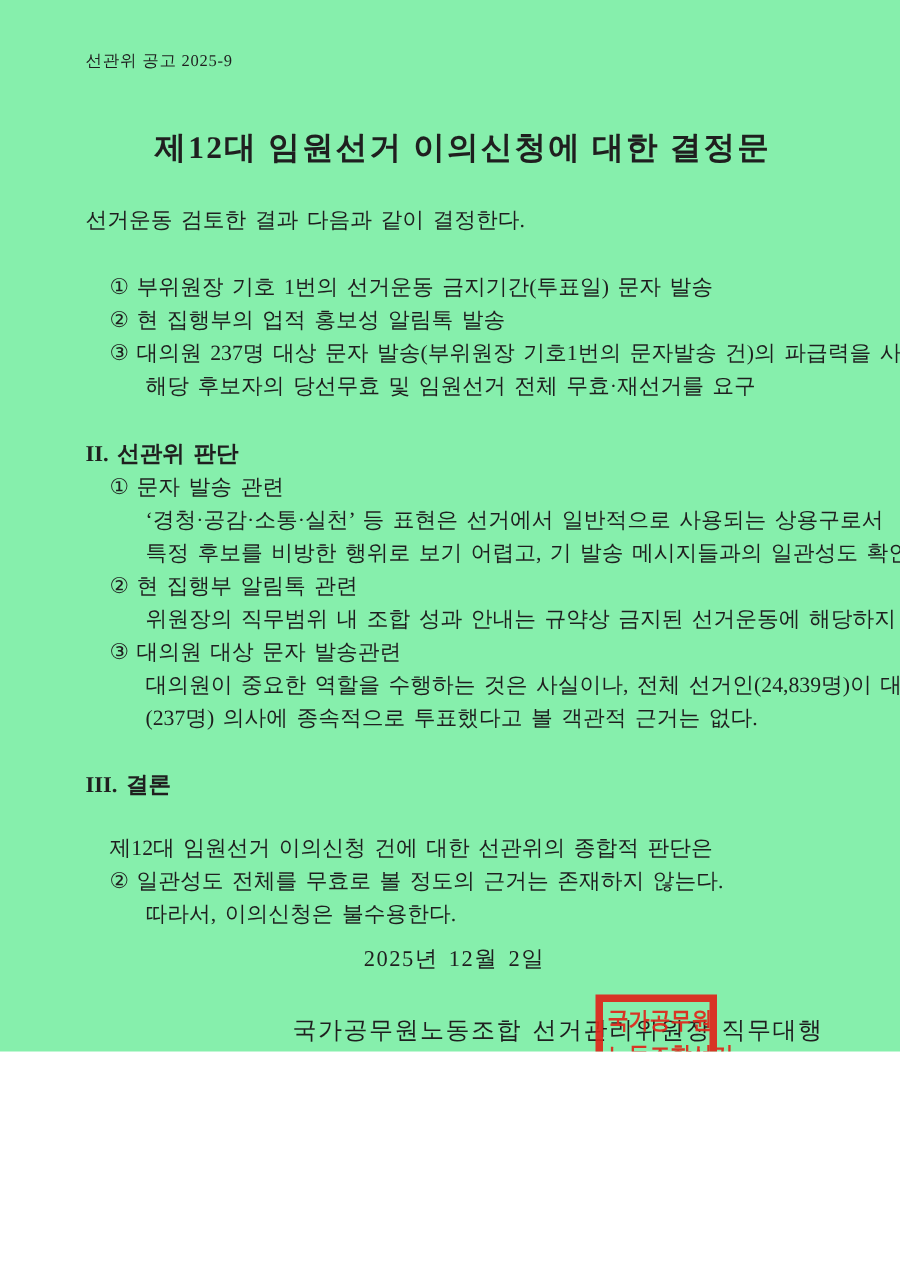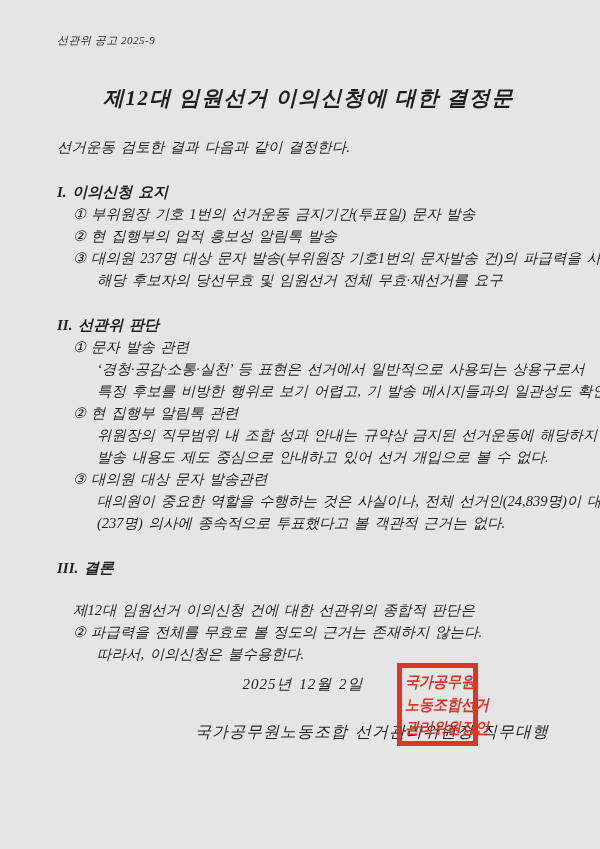--- a/index.html
+++ b/index.html
@@ -4,24 +4,23 @@
 <style>
   * { margin: 0; padding: 0; box-sizing: border-box; }
   html, body { background: #ffffff; }
   body {
     width: 600px; height: 849px;
     font-family: "Liberation Serif", "DejaVu Serif", serif;
     color: #1f1f1f;
   }
   .page {
     position: relative;
-    width: 600px; height: 849px;
-    background: #e5e5e5;
+    width: 600px; height: 701px;
+    background: #86efac;
     overflow: hidden;
-    font-style: italic;
   }
   .notice-no {
     position: absolute;
     left: 57px; top: 33px;
     font-size: 11px;
     letter-spacing: 0.5px;
     white-space: nowrap;
   }
   .doc-title {
     position: absolute;
@@ -102,21 +101,20 @@
 
   <div class="notice-no">선관위 공고 2025-9</div>
 
   <div class="doc-title">제12대 임원선거 이의신청에 대한 결정문</div>
 
   <div class="content">
     <div class="intro">선거운동 검토한 결과 다음과 같이 결정한다.</div>
 
     <div>
         <div class="section">
-          <div class="sec-heading">I. 이의신청 요지</div>
           <div class="item">
             <div class="item-first"><span class="marker">①</span><span>부위원장 기호 1번의 선거운동 금지기간(투표일) 문자 발송</span></div>
           </div>
           <div class="item">
             <div class="item-first"><span class="marker">②</span><span>현 집행부의 업적 홍보성 알림톡 발송</span></div>
           </div>
           <div class="item">
             <div class="item-first"><span class="marker">③</span><span>대의원 237명 대상 문자 발송(부위원장 기호1번의 문자발송 건)의 파급력을 사유로</span></div>
             <div class="item-cont">해당 후보자의 당선무효 및 임원선거 전체 무효·재선거를 요구</div>
           </div>
@@ -124,33 +122,32 @@
         <div class="section">
           <div class="sec-heading">II. 선관위 판단</div>
           <div class="item">
             <div class="item-first"><span class="marker">①</span><span>문자 발송 관련</span></div>
             <div class="item-cont">‘경청·공감·소통·실천’ 등 표현은 선거에서 일반적으로 사용되는 상용구로서</div>
             <div class="item-cont">특정 후보를 비방한 행위로 보기 어렵고, 기 발송 메시지들과의 일관성도 확인된다.</div>
           </div>
           <div class="item">
             <div class="item-first"><span class="marker">②</span><span>현 집행부 알림톡 관련</span></div>
             <div class="item-cont">위원장의 직무범위 내 조합 성과 안내는 규약상 금지된 선거운동에 해당하지 않고,</div>
-            <div class="item-cont">발송 내용도 제도 중심으로 안내하고 있어 선거 개입으로 볼 수 없다.</div>
           </div>
           <div class="item">
             <div class="item-first"><span class="marker">③</span><span>대의원 대상 문자 발송관련</span></div>
             <div class="item-cont">대의원이 중요한 역할을 수행하는 것은 사실이나, 전체 선거인(24,839명)이 대의원</div>
             <div class="item-cont">(237명) 의사에 종속적으로 투표했다고 볼 객관적 근거는 없다.</div>
           </div>
         </div>
         <div class="section">
           <div class="sec-heading">III. 결론</div>
           <div class="sec-lead">제12대 임원선거 이의신청 건에 대한 선관위의 종합적 판단은</div>
           <div class="item">
-            <div class="item-first"><span class="marker">②</span><span>파급력을 전체를 무효로 볼 정도의 근거는 존재하지 않는다.</span></div>
+            <div class="item-first"><span class="marker">②</span><span>일관성도 전체를 무효로 볼 정도의 근거는 존재하지 않는다.</span></div>
             <div class="item-cont">따라서, 이의신청은 불수용한다.</div>
           </div>
         </div>
       </div>
 
     <div class="date-line">2025년 12월 2일</div>
 
     <div class="signature-line">국가공무원노동조합 선거관리위원장 직무대행</div>
   </div>
 

